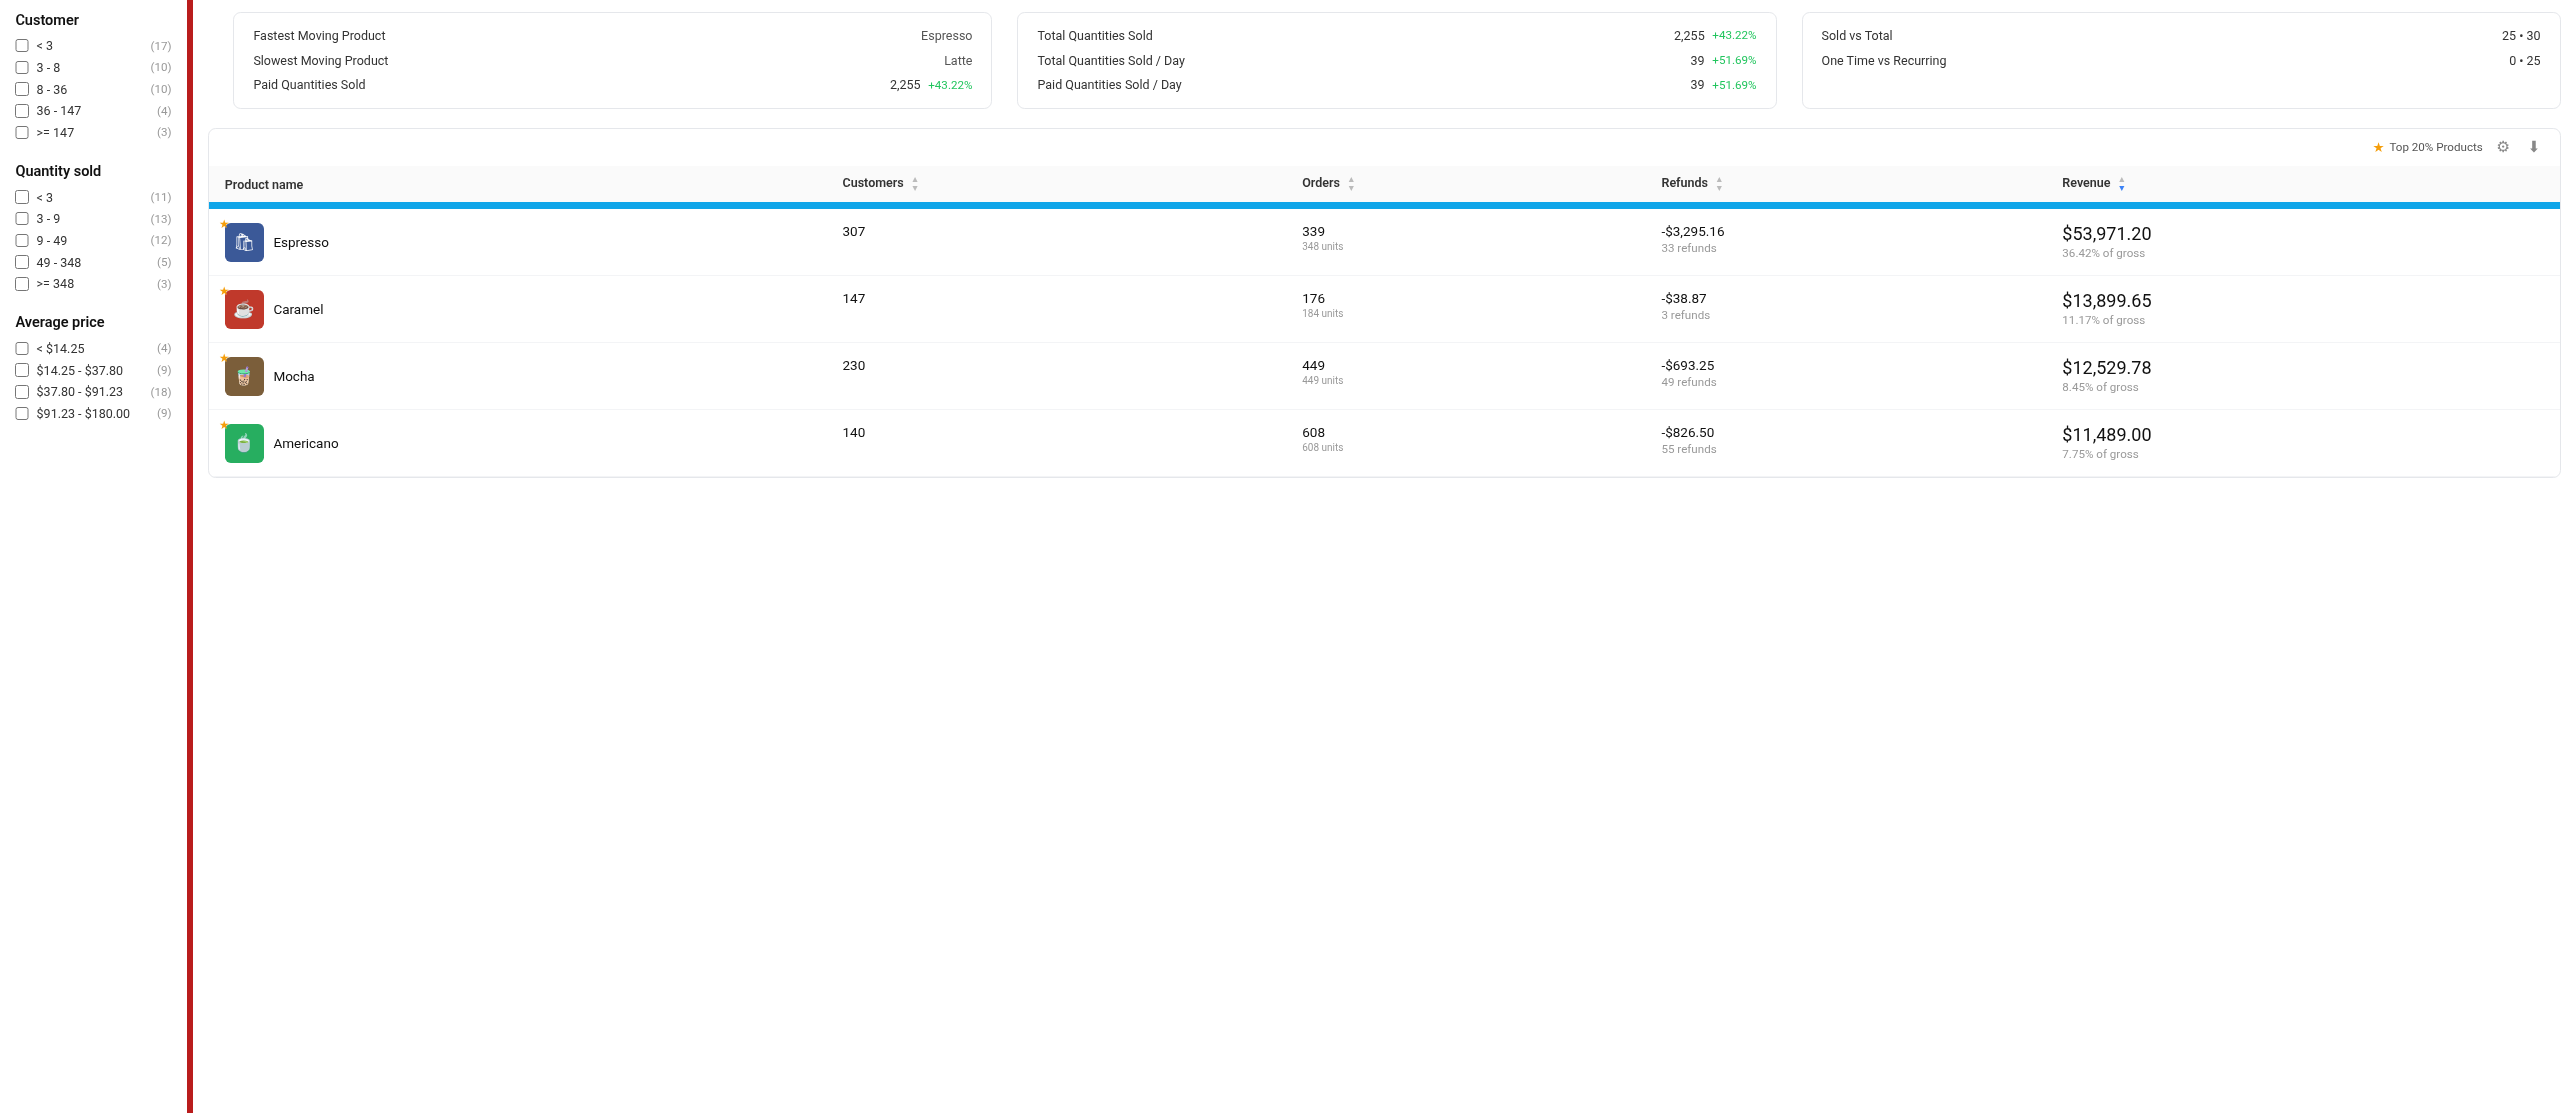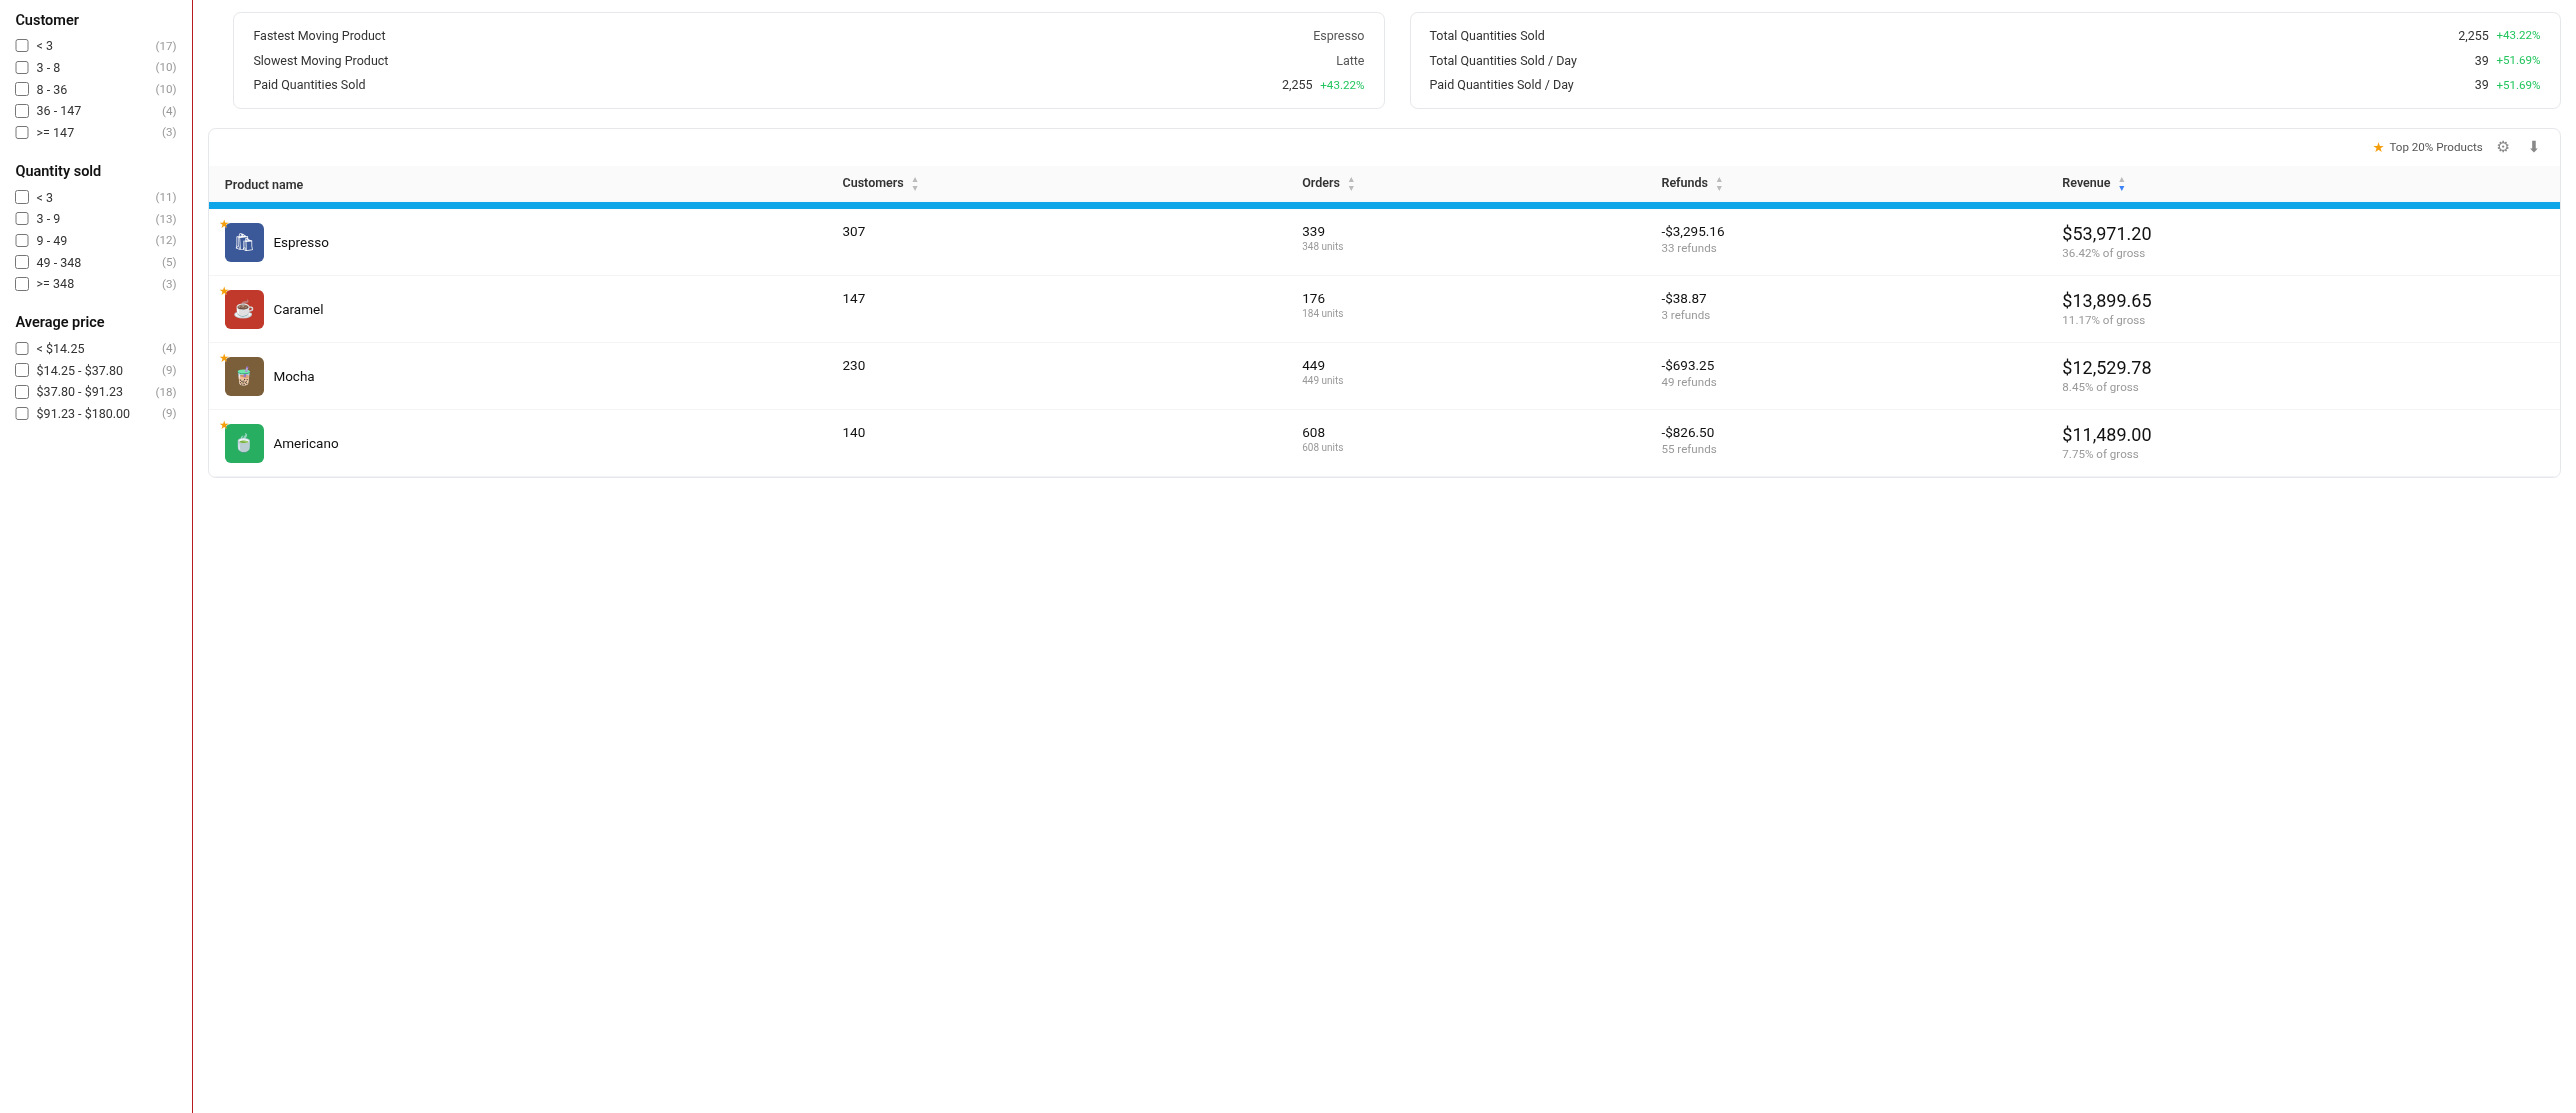--- a/index.html
+++ b/index.html
@@ -12,21 +12,21 @@
     .layout {
       display: flex;
       width: 100%;
       min-height: 100vh;
     }
     
     .sidebar {
       width: 193px;
       min-width: 193px;
       padding: 11.6px 15.4px;
-      border-right: 1px solid #b91c1c;
+      border-right: 6px solid #b91c1c;
       flex-shrink: 0;
     }
     .filter-group {
       margin-bottom: 23px;
     }
     .filter-group-title {
       font-size: 14.5px;
       font-weight: 600;
       color: #111;
       margin-bottom: 9.6px;
@@ -402,20 +402,34 @@
         </div>
         <div class="stat-row">
           <span class="stat-name">Paid Quantities Sold / Day</span>
           <span class="stat-value">
             <span>39</span>
             <span class="positive">+51.69%</span>
           </span>
         </div>
       </div>
 
+      <div class="stat-card">
+        <div class="stat-row">
+          <span class="stat-name">Sold vs Total</span>
+          <span class="stat-value">
+            <span>25 • 30</span>
+          </span>
+        </div>
+        <div class="stat-row">
+          <span class="stat-name">One Time vs Recurring</span>
+          <span class="stat-value">
+            <span>0 • 25</span>
+          </span>
+        </div>
+      </div>
 
     </div>
 
     <div class="table-section">
 
       <div class="table-toolbar">
         <div class="top20-badge">
           <span class="star-icon">★</span>
           <span>Top 20% Products</span>
         </div>

